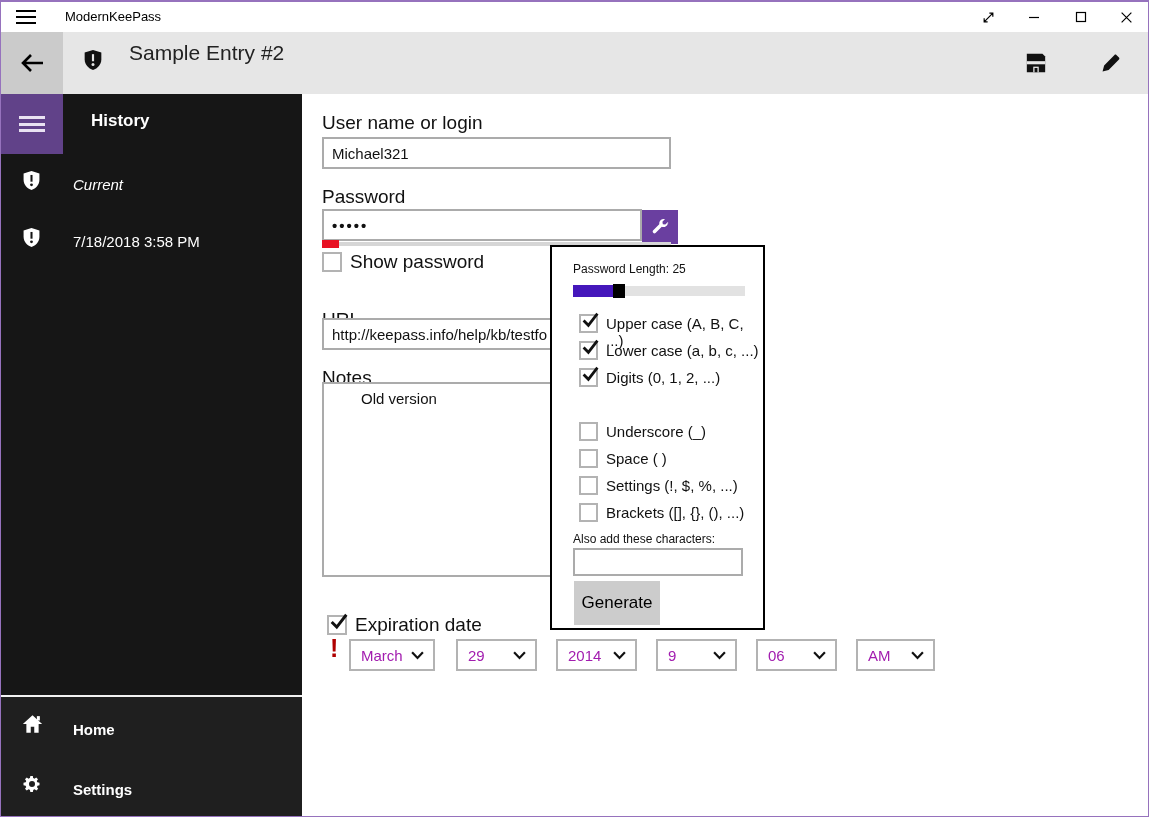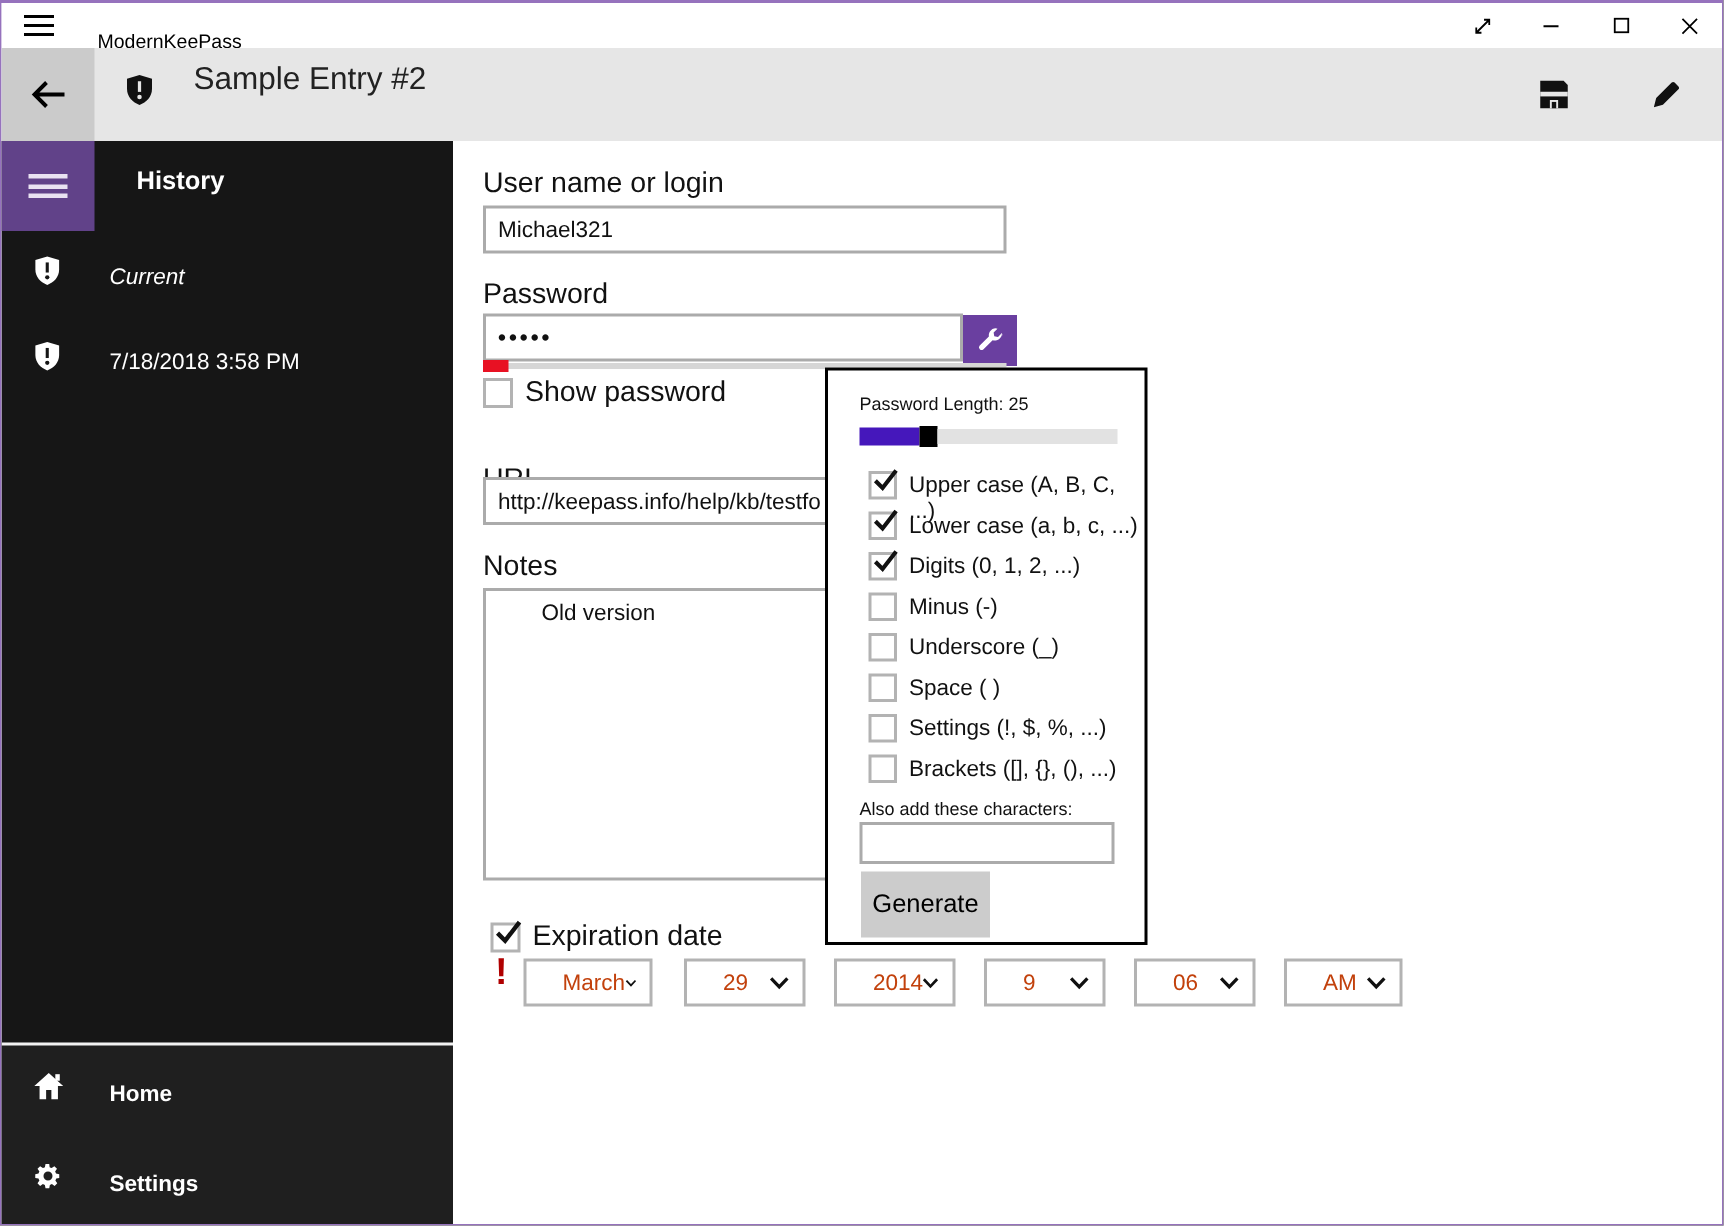--- a/index.html
+++ b/index.html
@@ -6,21 +6,21 @@
   html,body { background:#555; }
   body { font-family:"Liberation Sans", sans-serif; }
   .window{ position:relative; width:1149px; height:817px; background:#fff;
            border:1px solid #9672bd; border-top:2px solid #9672bd; overflow:hidden; }
 
   
   .titlebar{ position:absolute; top:0; left:0; right:0; height:30px; background:#fff; }
   .tb-ham{ position:absolute; left:15px; top:8px; width:20px; height:14px; display:flex;
            flex-direction:column; justify-content:space-between; cursor:pointer;}
   .tb-ham span{ display:block; height:2px; background:#000; }
-  .tb-title{ position:absolute; left:64px; top:7px; font-size:13px; color:#000;margin-top:11px; }
+  .tb-title{ position:absolute; left:64px; top:7px; font-size:13px; color:#000; }
   .tb-btn{ position:absolute; top:0; width:46px; height:30px; display:flex;
            align-items:center; justify-content:center; cursor:pointer; }
 
   
   .header{ position:absolute; top:30px; left:0; right:0; height:62px; background:#e6e6e6; }
   .back-btn{ position:absolute; left:0; top:0; width:62px; height:62px; background:#cbcbcb;
              display:flex; align-items:center; justify-content:center; cursor:pointer; }
   .hdr-shield{ position:absolute; left:82px; top:16px; }
   .hdr-title{ position:absolute; left:128px; top:9px; font-size:21px; font-weight:300; color:#222; }
   .hdr-sub{ position:absolute; left:128px; top:42px; font-size:18px; color:#b91c1c;margin-top:32px; }
@@ -50,21 +50,21 @@
   .cb.checked svg{ display:block; }
   .wrench-btn{ position:absolute; width:36px; height:34px; display:flex; align-items:center;
                justify-content:center; cursor:pointer; }
   .strength-track{ position:absolute; height:4px; background:#d6d6d6; }
   .strength-red{ position:absolute; height:8px; }
   .notes{ position:absolute; border:2px solid #ababab; font-family:"Liberation Sans", sans-serif;
           font-size:15px; color:#111; padding:6px 8px; resize:none; outline:none; }
   .warn{ position:absolute; font-size:25px; font-weight:700; }
   .dropdown{ position:absolute; height:32px; border:2px solid #b3b3b3; background:#fff;
              display:flex; align-items:center; cursor:pointer; }
-  .dd-val{ font-size:15px; color:#c2410c; padding-left:24px; flex:1; }
+  .dd-val{ font-size:15px; color:#a21caf; padding-left:10px; flex:1; }
   .dropdown svg{ margin-right:9px; }
 
   
   .popup{ position:absolute; left:549px; top:243px; width:215px; height:385px; background:#fff;
           border:2px solid #000; z-index:10; }
   .pp-len{ position:absolute; left:21px; top:15px; font-size:12px; color:#111; }
   .slider{ position:absolute; left:21px; top:38px; width:172px; height:12px; display:flex; align-items:center; }
   .sl-fill{ height:12px; }
   .sl-thumb{ width:12px; height:14px; background:#000; cursor:pointer; }
   .sl-rest{ flex:1; height:10px; background:#e2e2e2; }
@@ -212,21 +212,21 @@
 
     <div class="cb" style="left:20px; top:158px">
       
     </div>
     <div class="flabel" style="left:48px; top:157px">Show password</div>
 
     <div class="flabel" style="left:20px; top:215px">URL</div>
     <input class="tinput" style="left: 20px; top: 224px; width: 349px;" value="http://keepass.info/help/kb/testfo">
 
     <div class="flabel" style="left:20px; top:273px">Notes</div>
-    <textarea class="notes" style="left: 20px; top: 298px; width: 349px; height: 195px; padding-left: 37px;">Old version</textarea>
+    <textarea class="notes" style="left: 20px; top: 288px; width: 349px; height: 195px; padding-left: 37px;">Old version</textarea>
 
     <div class="cb checked" style="left:25px; top:521px">
       <svg width="18" height="17" viewBox="0 0 16 14">
           <path d="M1.5 7.5 L6 12 L14.5 1" stroke="#111" stroke-width="2.6" fill="none"></path>
         </svg>
     </div>
     <div class="flabel" style="left:53px; top:520px">Expiration date</div>
 
     <div class="warn" style="left:28px; top:540px; color:#b00000">!</div>
 
@@ -293,26 +293,20 @@
       <span class="olbl">Lower case (a, b, c, ...)</span>
     </div>
     <div class="pp-row" style="top:121px">
       <span class="cb checked">
         <svg width="17" height="16" viewBox="0 0 16 14">
             <path d="M1.5 7.5 L6 12 L14.5 1" stroke="#111" stroke-width="2.6" fill="none"></path>
           </svg>
       </span>
       <span class="olbl">Digits (0, 1, 2, ...)</span>
     </div>
-    <div class="pp-row" style="top:148px">
-      <span class="cb">
-        
-      </span>
-      <span class="olbl">Minus (-)</span>
-    </div>
     <div class="pp-row" style="top:175px">
       <span class="cb">
         
       </span>
       <span class="olbl">Underscore (_)</span>
     </div>
     <div class="pp-row" style="top:202px">
       <span class="cb">
         
       </span>

